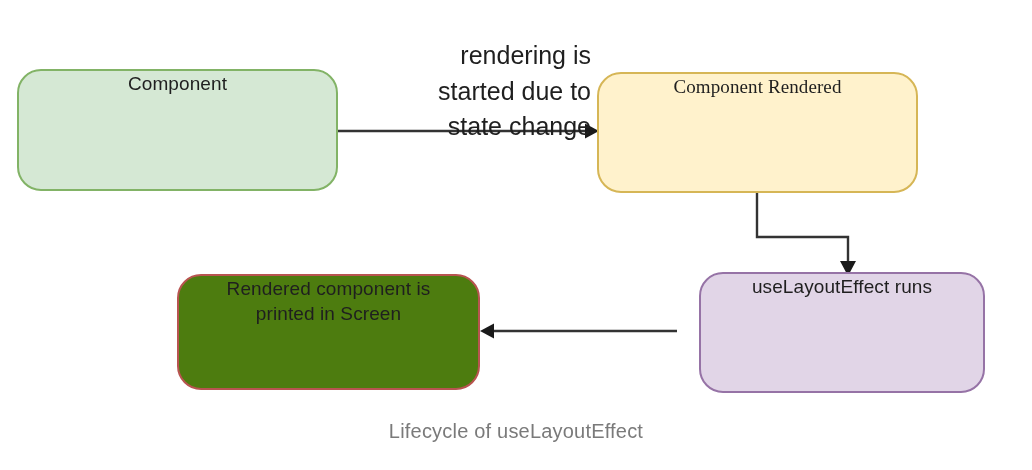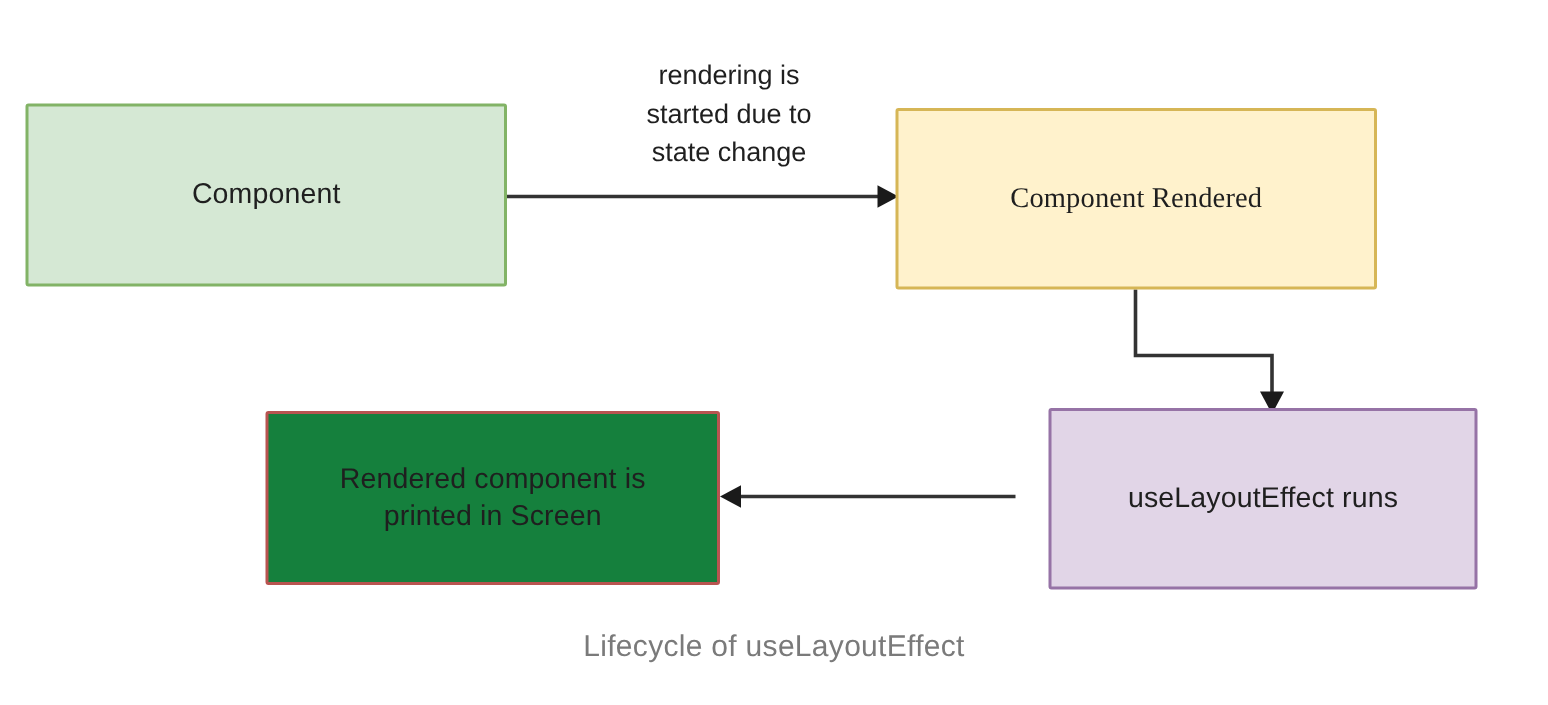--- a/index.html
+++ b/index.html
@@ -15,25 +15,25 @@
   #canvas {
     position: relative;
     width: 1032px;
     height: 470px;
     background: #ffffff;
     overflow: hidden;
   }
   .node {
     position: absolute;
     box-sizing: border-box;
-    border-radius: 2px;
+    border-radius: 24px;
     border-width: 2px;
     border-style: solid;
     display: flex;
-    align-items: center;
+    align-items: flex-start;
     justify-content: center;
     text-align: center;
     color: #1f1f1f;
     font-size: 19px;
     line-height: 1.32;
     letter-spacing: 0.1px;
   }
   .node-label {
     display: block;
     white-space: pre-line;
@@ -75,24 +75,24 @@
     fill: none;
     stroke: #333333;
     stroke-width: 2.4px;
   }
   .edge-head {
     fill: #1a1a1a;
     stroke: none;
   }
   .edge-label {
     position: absolute;
-    font-size: 18px;
+    font-size: 25px;
     line-height: 1.42;
     color: #1f1f1f;
-    text-align: center;
+    text-align: right;
     white-space: pre-line;
   }
   #edge-label-state-change {
     left: 381px;
     top: 38px;
     width: 210px;
   }
   #caption {
     position: absolute;
     left: 0;
@@ -132,21 +132,21 @@
   </div>
 
   <div class="node" id="node-component-rendered" style="background:#fff2cc;border-color:#d6b656;font-family:Liberation Serif, serif;">
     <span class="node-label">Component Rendered</span>
   </div>
 
   <div class="node" id="node-uselayouteffect-runs" style="background:#e1d5e7;border-color:#9673a6;">
     <span class="node-label">useLayoutEffect runs</span>
   </div>
 
-  <div class="node" id="node-rendered-printed" style="background:#15803d;border-color:#b85450;">
+  <div class="node" id="node-rendered-printed" style="background:#4d7c0f;border-color:#b85450;">
     <span class="node-label">Rendered component is
 printed in Screen</span>
   </div>
 
   <div class="edge-label" id="edge-label-state-change">rendering is
 started due to
 state change</div>
 
   <div id="caption">Lifecycle of useLayoutEffect</div>
 

